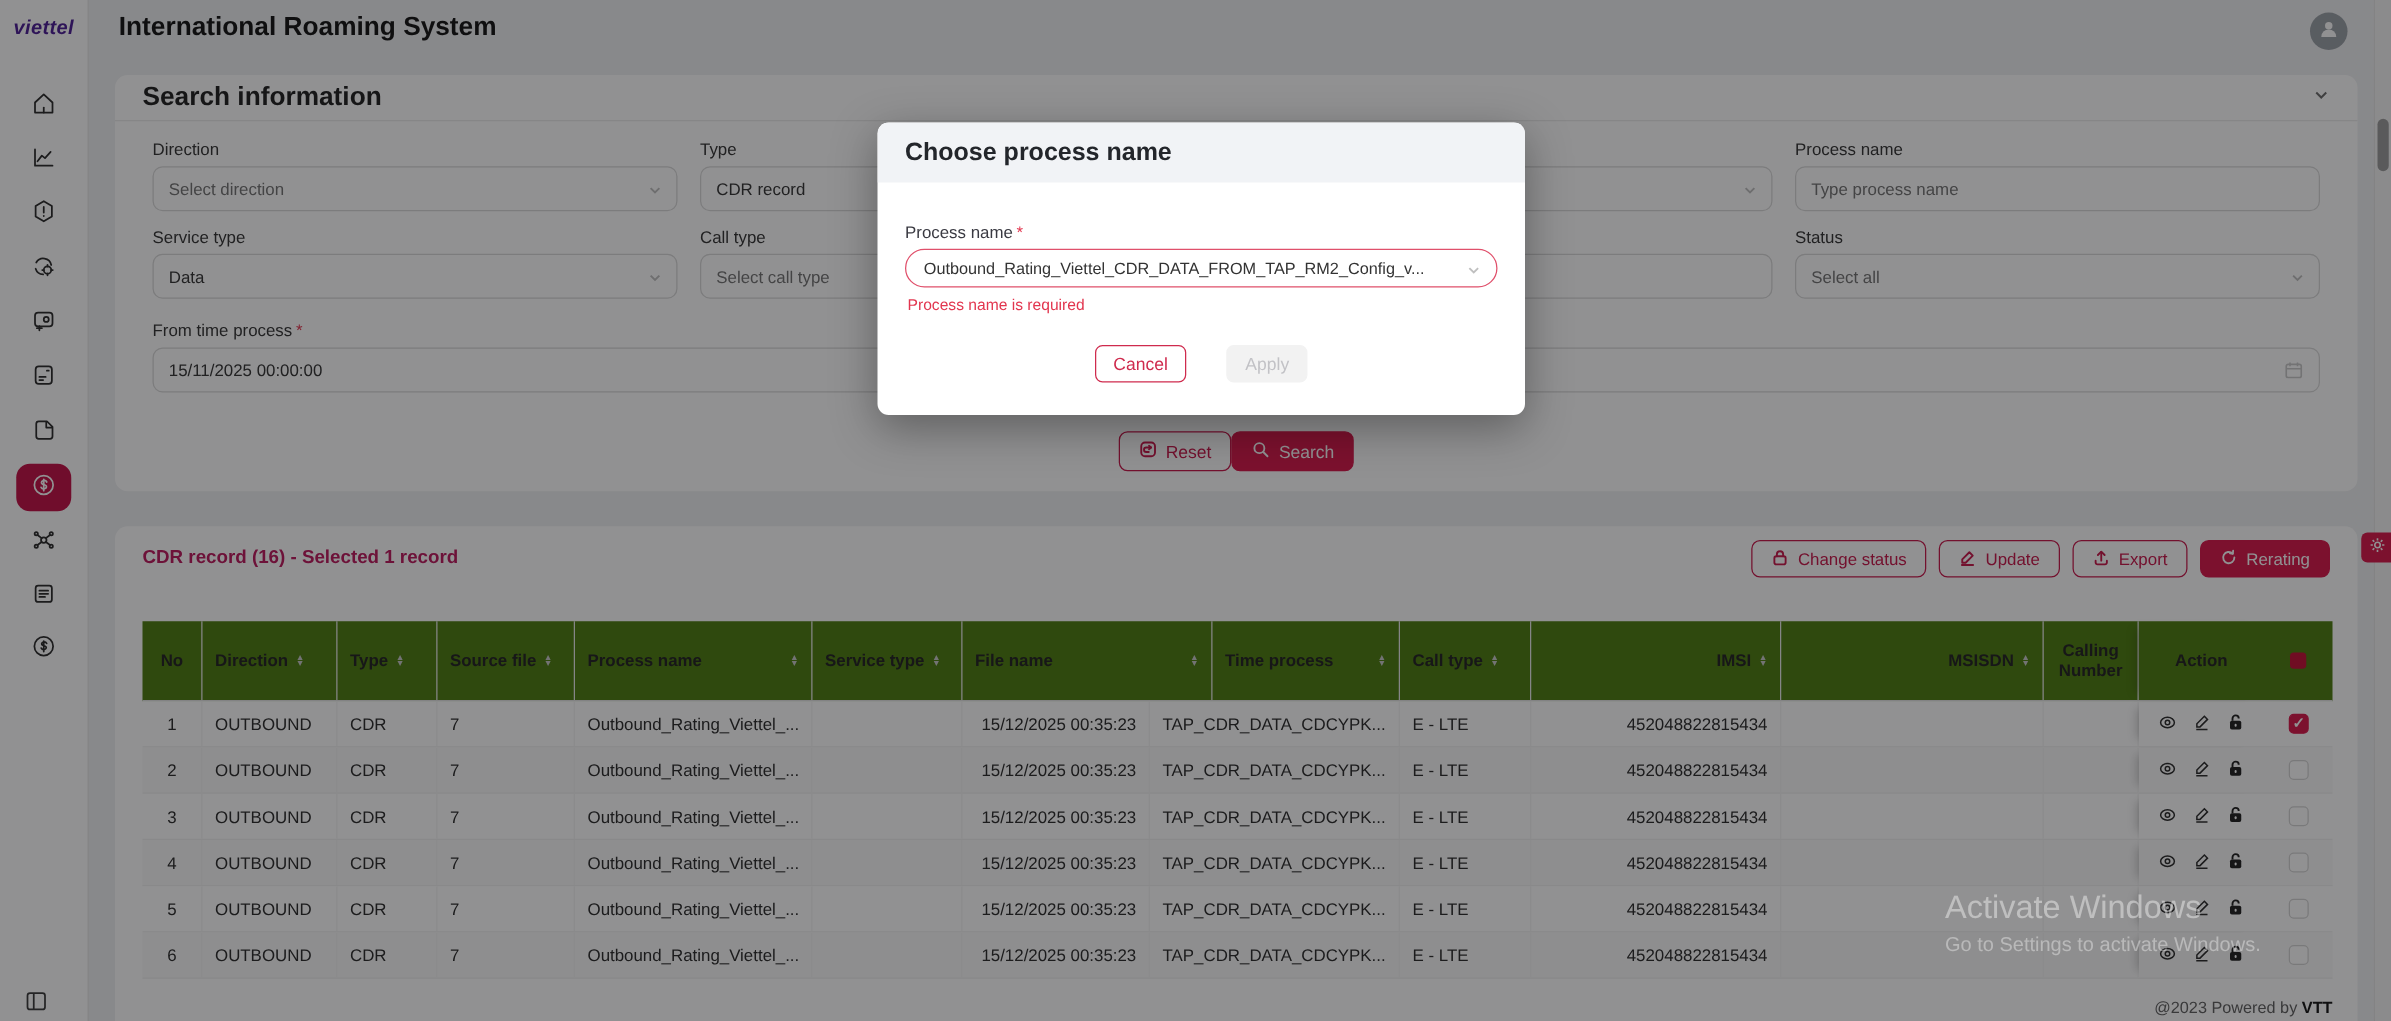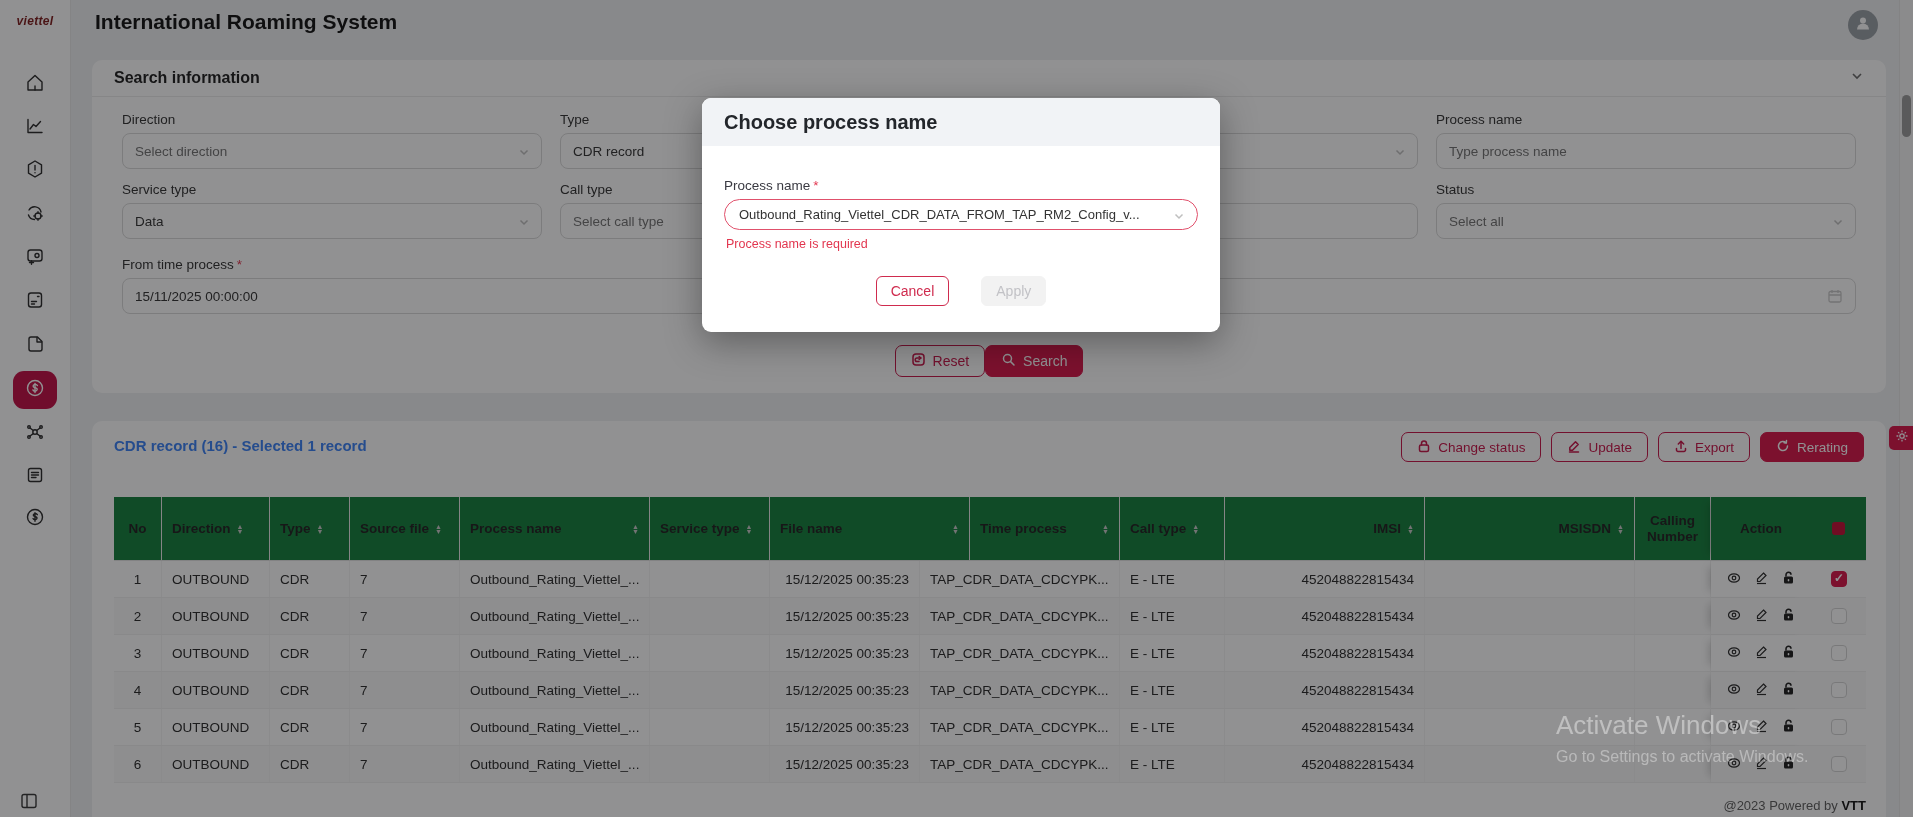--- a/index.html
+++ b/index.html
@@ -4,68 +4,68 @@
 <style>
   *{margin:0;padding:0;box-sizing:border-box}
   html,body{background:#2b2b2b}
   .stage{position:relative;width:1913px;height:817px;overflow:hidden;background:#eff0f2;
          font-family:"Liberation Sans",sans-serif;color:#222}
 
   
   .sidebar{position:absolute;left:0;top:0;width:70px;height:817px;background:#fff;z-index:2;
            box-shadow:1px 0 0 #e8e8e8}
   .logo{position:absolute;left:0;top:14px;width:70px;text-align:center;
-        font-size:12px;font-weight:700;font-style:italic;color:#7f1d1d;letter-spacing:.3px}
+        font-size:16px;font-weight:700;font-style:italic;color:#4c1d95;letter-spacing:.3px}
   .side-item{position:absolute;left:13px;width:44px;height:38px;border-radius:11px;
              display:flex;align-items:center;justify-content:center;cursor:pointer}
   .side-item svg{stroke:#2b2b2b;fill:none;stroke-width:1.4;stroke-linecap:round;stroke-linejoin:round}
   .side-item.active{background:#c40f45}
   .side-item.active svg{stroke:#fff}
   .collapse-btn{position:absolute;left:20px;top:792px;width:18px;height:18px}
   .collapse-btn svg{stroke:#3a3a3a;fill:none;stroke-width:1.4}
 
   
   .page-title{position:absolute;left:95px;top:10px;font-size:21px;font-weight:700;color:#131313}
   .avatar{position:absolute;left:1848px;top:10px;width:30px;height:30px;border-radius:50%;
           background:#9aa0a6;display:flex;align-items:center;justify-content:center}
 
   
   .card{position:absolute;background:#fff;border-radius:10px}
   .search-card{left:92px;top:60px;width:1794px;height:333px}
   .cdr-card{left:92px;top:421px;width:1794px;height:420px}
 
   .panel-head{position:absolute;left:0;top:0;width:100%;height:37px;border-bottom:1px solid #ececec;
               display:flex;align-items:center;padding:0 22px;justify-content:space-between}
-  .panel-title{font-size:16px;font-weight:700;color:#1f1f1f}
+  .panel-title{font-size:21px;font-weight:700;color:#1f1f1f}
 
   
   .field{position:absolute;width:420px}
   .f-label{font-size:13.5px;color:#333;margin-bottom:6px}
   .req{color:#e2364f;margin-left:3px}
   .control{position:relative;height:36px;border:1px solid #d9d9d9;border-radius:8px;background:#fff;
            display:flex;align-items:center;padding:0 30px 0 12px;font-size:13.5px;color:#333}
   .control.ph{color:#737373}
   .control .chev{position:absolute;right:11px;top:12px}
   .control .cal{position:absolute;right:12px;top:9px}
 
   .btn{display:inline-flex;align-items:center;justify-content:center;gap:7px;height:32px;
        border-radius:7px;font-size:14px;padding:0 15px;cursor:pointer;background:#fff;
        border:1px solid #c9164a;color:#c9164a;white-space:nowrap}
   .btn.primary{background:#d9164a;border-color:#d9164a;color:#fff}
   .btn svg{stroke:currentColor;fill:none;stroke-width:1.5;stroke-linecap:round;stroke-linejoin:round}
   .search-actions{position:absolute;left:0;top:285px;width:100%;display:flex;justify-content:center;gap:0}
 
   
-  .cdr-title{position:absolute;left:22px;top:16px;font-size:15px;font-weight:700;color:#3b82f6}
+  .cdr-title{position:absolute;left:22px;top:16px;font-size:15px;font-weight:700;color:#be185d}
   .cdr-actions{position:absolute;right:22px;top:11px;display:flex;gap:10px}
   .cdr-actions .btn{height:30px;font-size:13.5px}
 
   
   .tbl{position:absolute;left:22px;top:76px;width:1752px;font-size:13.5px}
-  .thead{display:flex;height:64px;background:#15803d;border-bottom:1px solid #e4e4e4}
+  .thead{display:flex;height:64px;background:#4d7c0f;border-bottom:1px solid #e4e4e4}
   .th{display:flex;align-items:center;gap:6px;padding:0 10px;border-right:1px solid #eaeaea;
       font-weight:700;color:#222;overflow:hidden}
   .tr{display:flex;height:37px;border-bottom:1px solid #f0f0f0;background:#fff}
   .tr:nth-child(even){background:#fafafa}
   .td{display:flex;align-items:center;padding:0 10px;border-right:1px solid #f4f4f4;
       overflow:hidden;white-space:nowrap;color:#2b2b2b}
   .c0{width:48px;justify-content:center}
   .c1{width:108px}.c2{width:80px}.c3{width:110px}.c4{width:190px}.c5{width:120px}
   .c6{width:150px;justify-content:flex-end}
   .c7{width:200px}.c8{width:105px}

